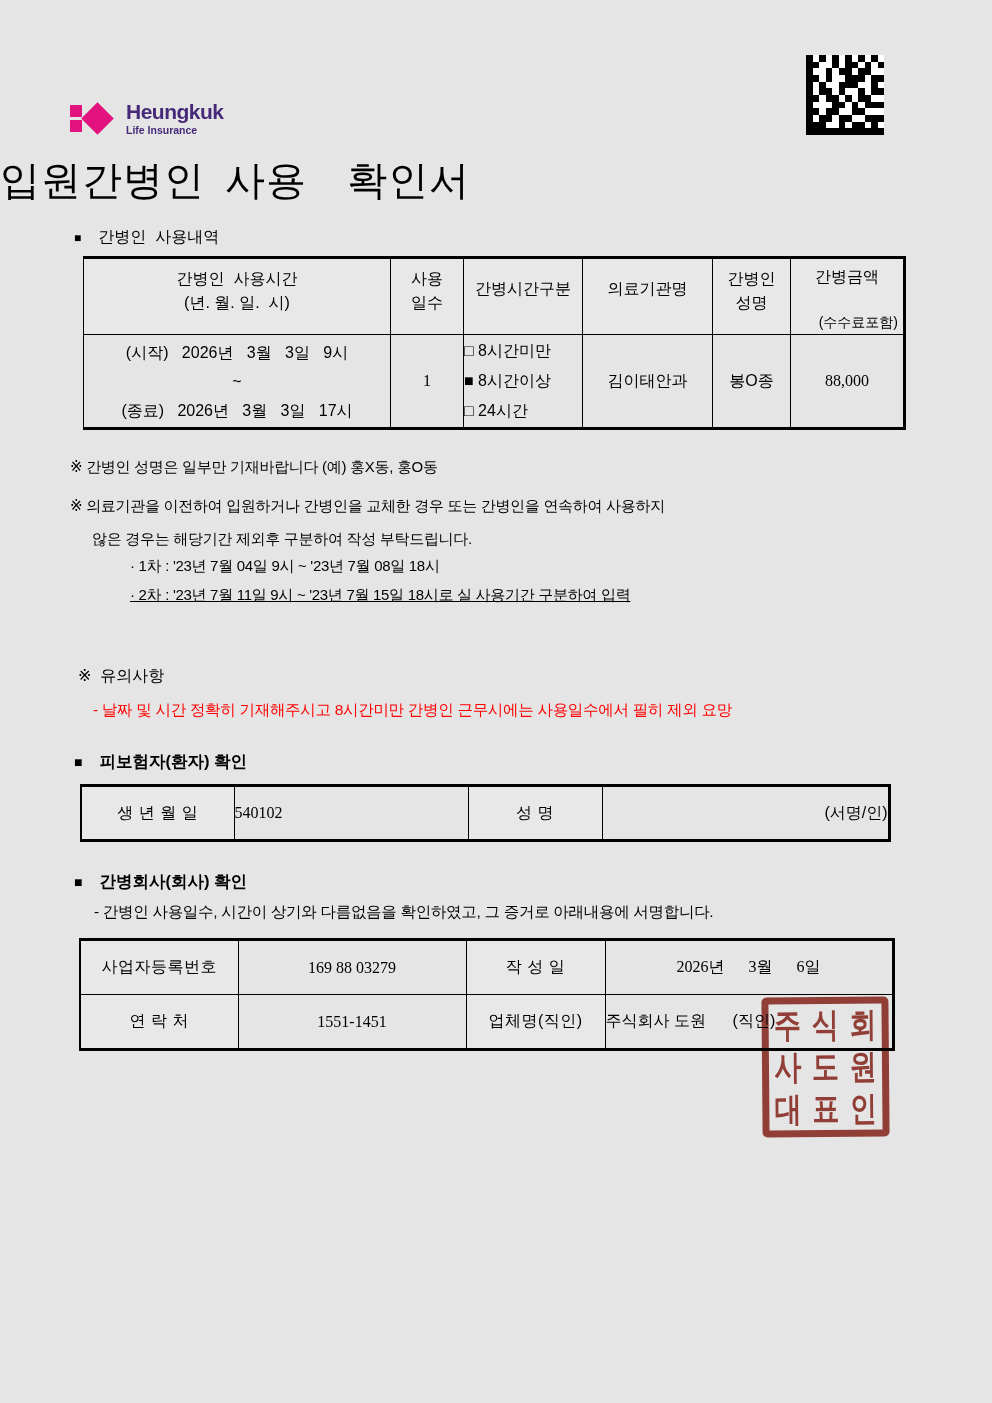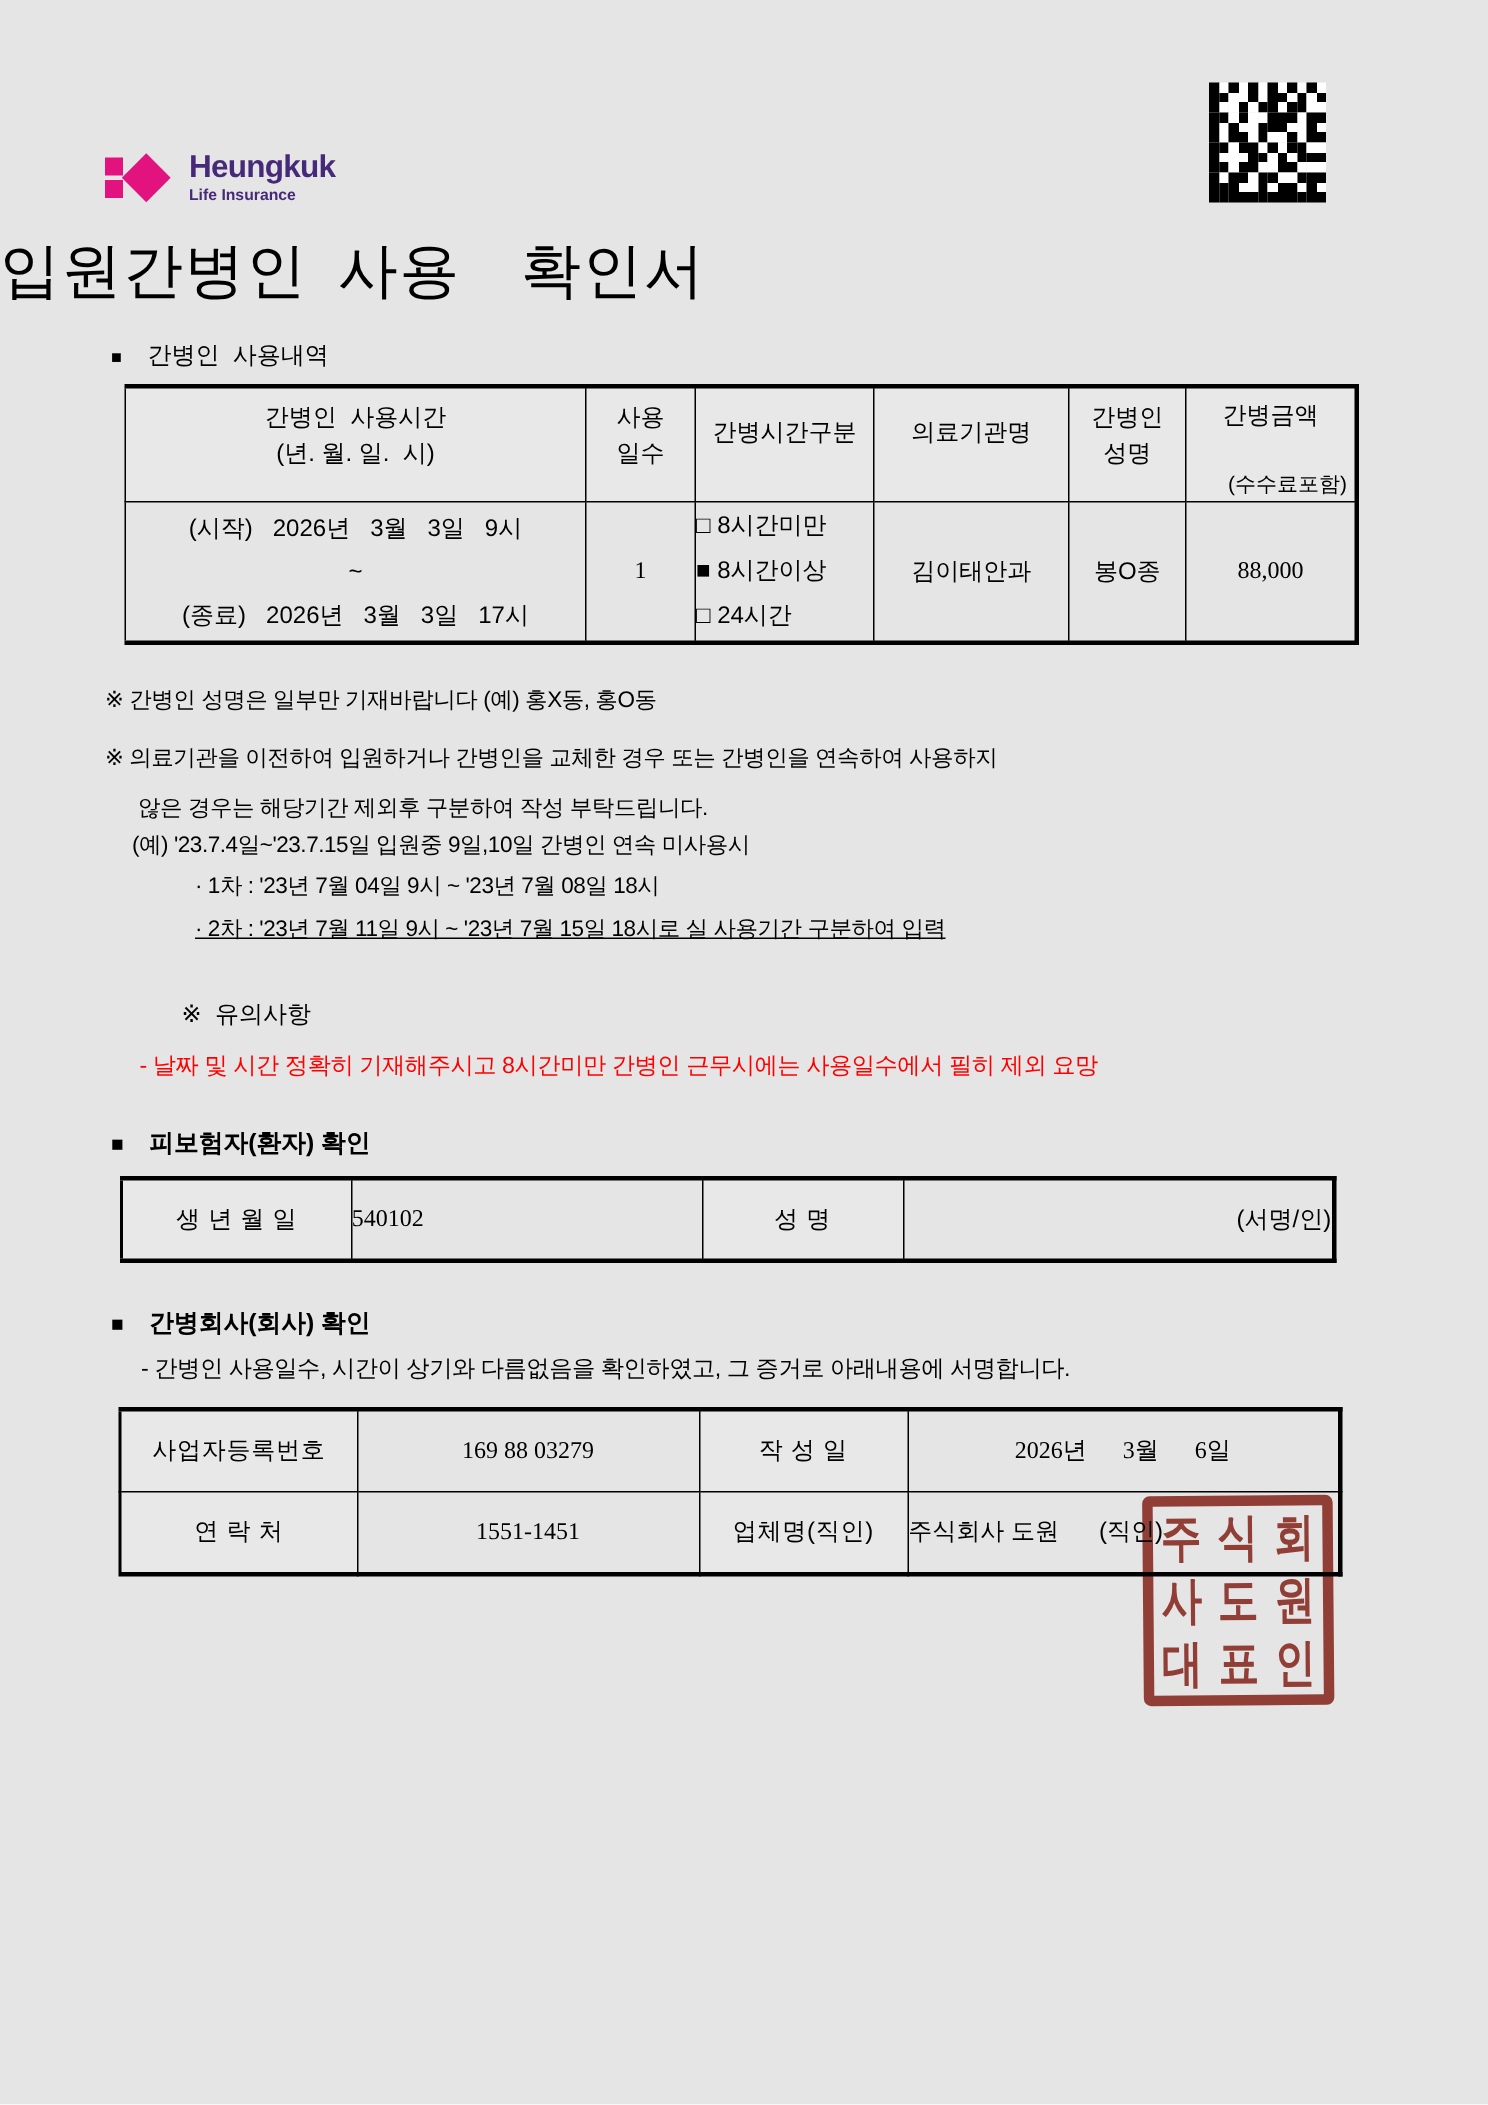--- a/index.html
+++ b/index.html
@@ -70,21 +70,21 @@
   
   .notes{left:0;top:456px;width:901px;font-size:15px;letter-spacing:-0.3px;}
   .note{line-height:21px;}
   .ind0{padding-left:70px;}
   .ind1{padding-left:92px;}
   .ind1b{padding-left:88px;}
   .ind2{padding-left:130px;}
   .mt14{margin-top:18px;} .mt4{margin-top:4px;}
   .mt6{margin-top:6px;} .mt8{margin-top:8px;text-decoration:underline;}
 
-  .caution-head{left:78px;top:666px;font-size:16px;margin-left:43px;}
+  .caution-head{left:78px;top:666px;font-size:16px;}
   .caution-warning{left:93px;top:700px;font-size:15.5px;color:var(--warning-red);letter-spacing:-0.3px;}
   .sec-patient{left:74px;top:751px;}
   .sec-company{left:74px;top:871px;}
   .company-statement{left:94px;top:902px;font-size:15.5px;letter-spacing:-0.3px;}
 
   
   .seal{left:762px;top:997px;width:127px;height:140px;border:7px solid var(--seal-red);
     border-radius:5px;box-sizing:border-box;mix-blend-mode:multiply;opacity:0.93;
     display:grid;grid-template-columns:repeat(3,1fr);grid-template-rows:repeat(3,1fr);
     transform:rotate(-0.5deg);}
@@ -320,21 +320,20 @@
       <td class="c-caregiver">봉O종</td>
       <td class="c-amount serif">88,000</td>
     </tr>
   </tbody>
     </table>
 
   <div class="abs notes">
     <div class="note ind0">※ 간병인 성명은 일부만 기재바랍니다 (예) 홍X동, 홍O동</div>
     <div class="note ind0 mt14">※ 의료기관을 이전하여 입원하거나 간병인을 교체한 경우 또는 간병인을 연속하여 사용하지</div>
     <div class="note ind1" style="margin-top:12px;">않은 경우는 해당기간 제외후 구분하여 작성 부탁드립니다.</div>
-    <div class="note ind1b mt4">(예) '23.7.4일~'23.7.15일 입원중 9일,10일 간병인 연속 미사용시</div>
     <div class="note ind2 mt6">· 1차 : '23년 7월 04일 9시 ~ '23년 7월 08일 18시</div>
     <div class="note ind2 mt8">· 2차 : '23년 7월 11일 9시 ~ '23년 7월 15일 18시로 실 사용기간 구분하여 입력</div>
   </div>
 
   <div class="abs caution-head pre">※  유의사항</div>
   <div class="abs caution-warning">- 날짜 및 시간 정확히 기재해주시고 8시간미만 간병인 근무시에는 사용일수에서 필히 제외 요망</div>
 
   <div class="abs sec-head bold sec-patient">
     <span class="sec-square">■</span>
     <span>피보험자(환자) 확인</span>

